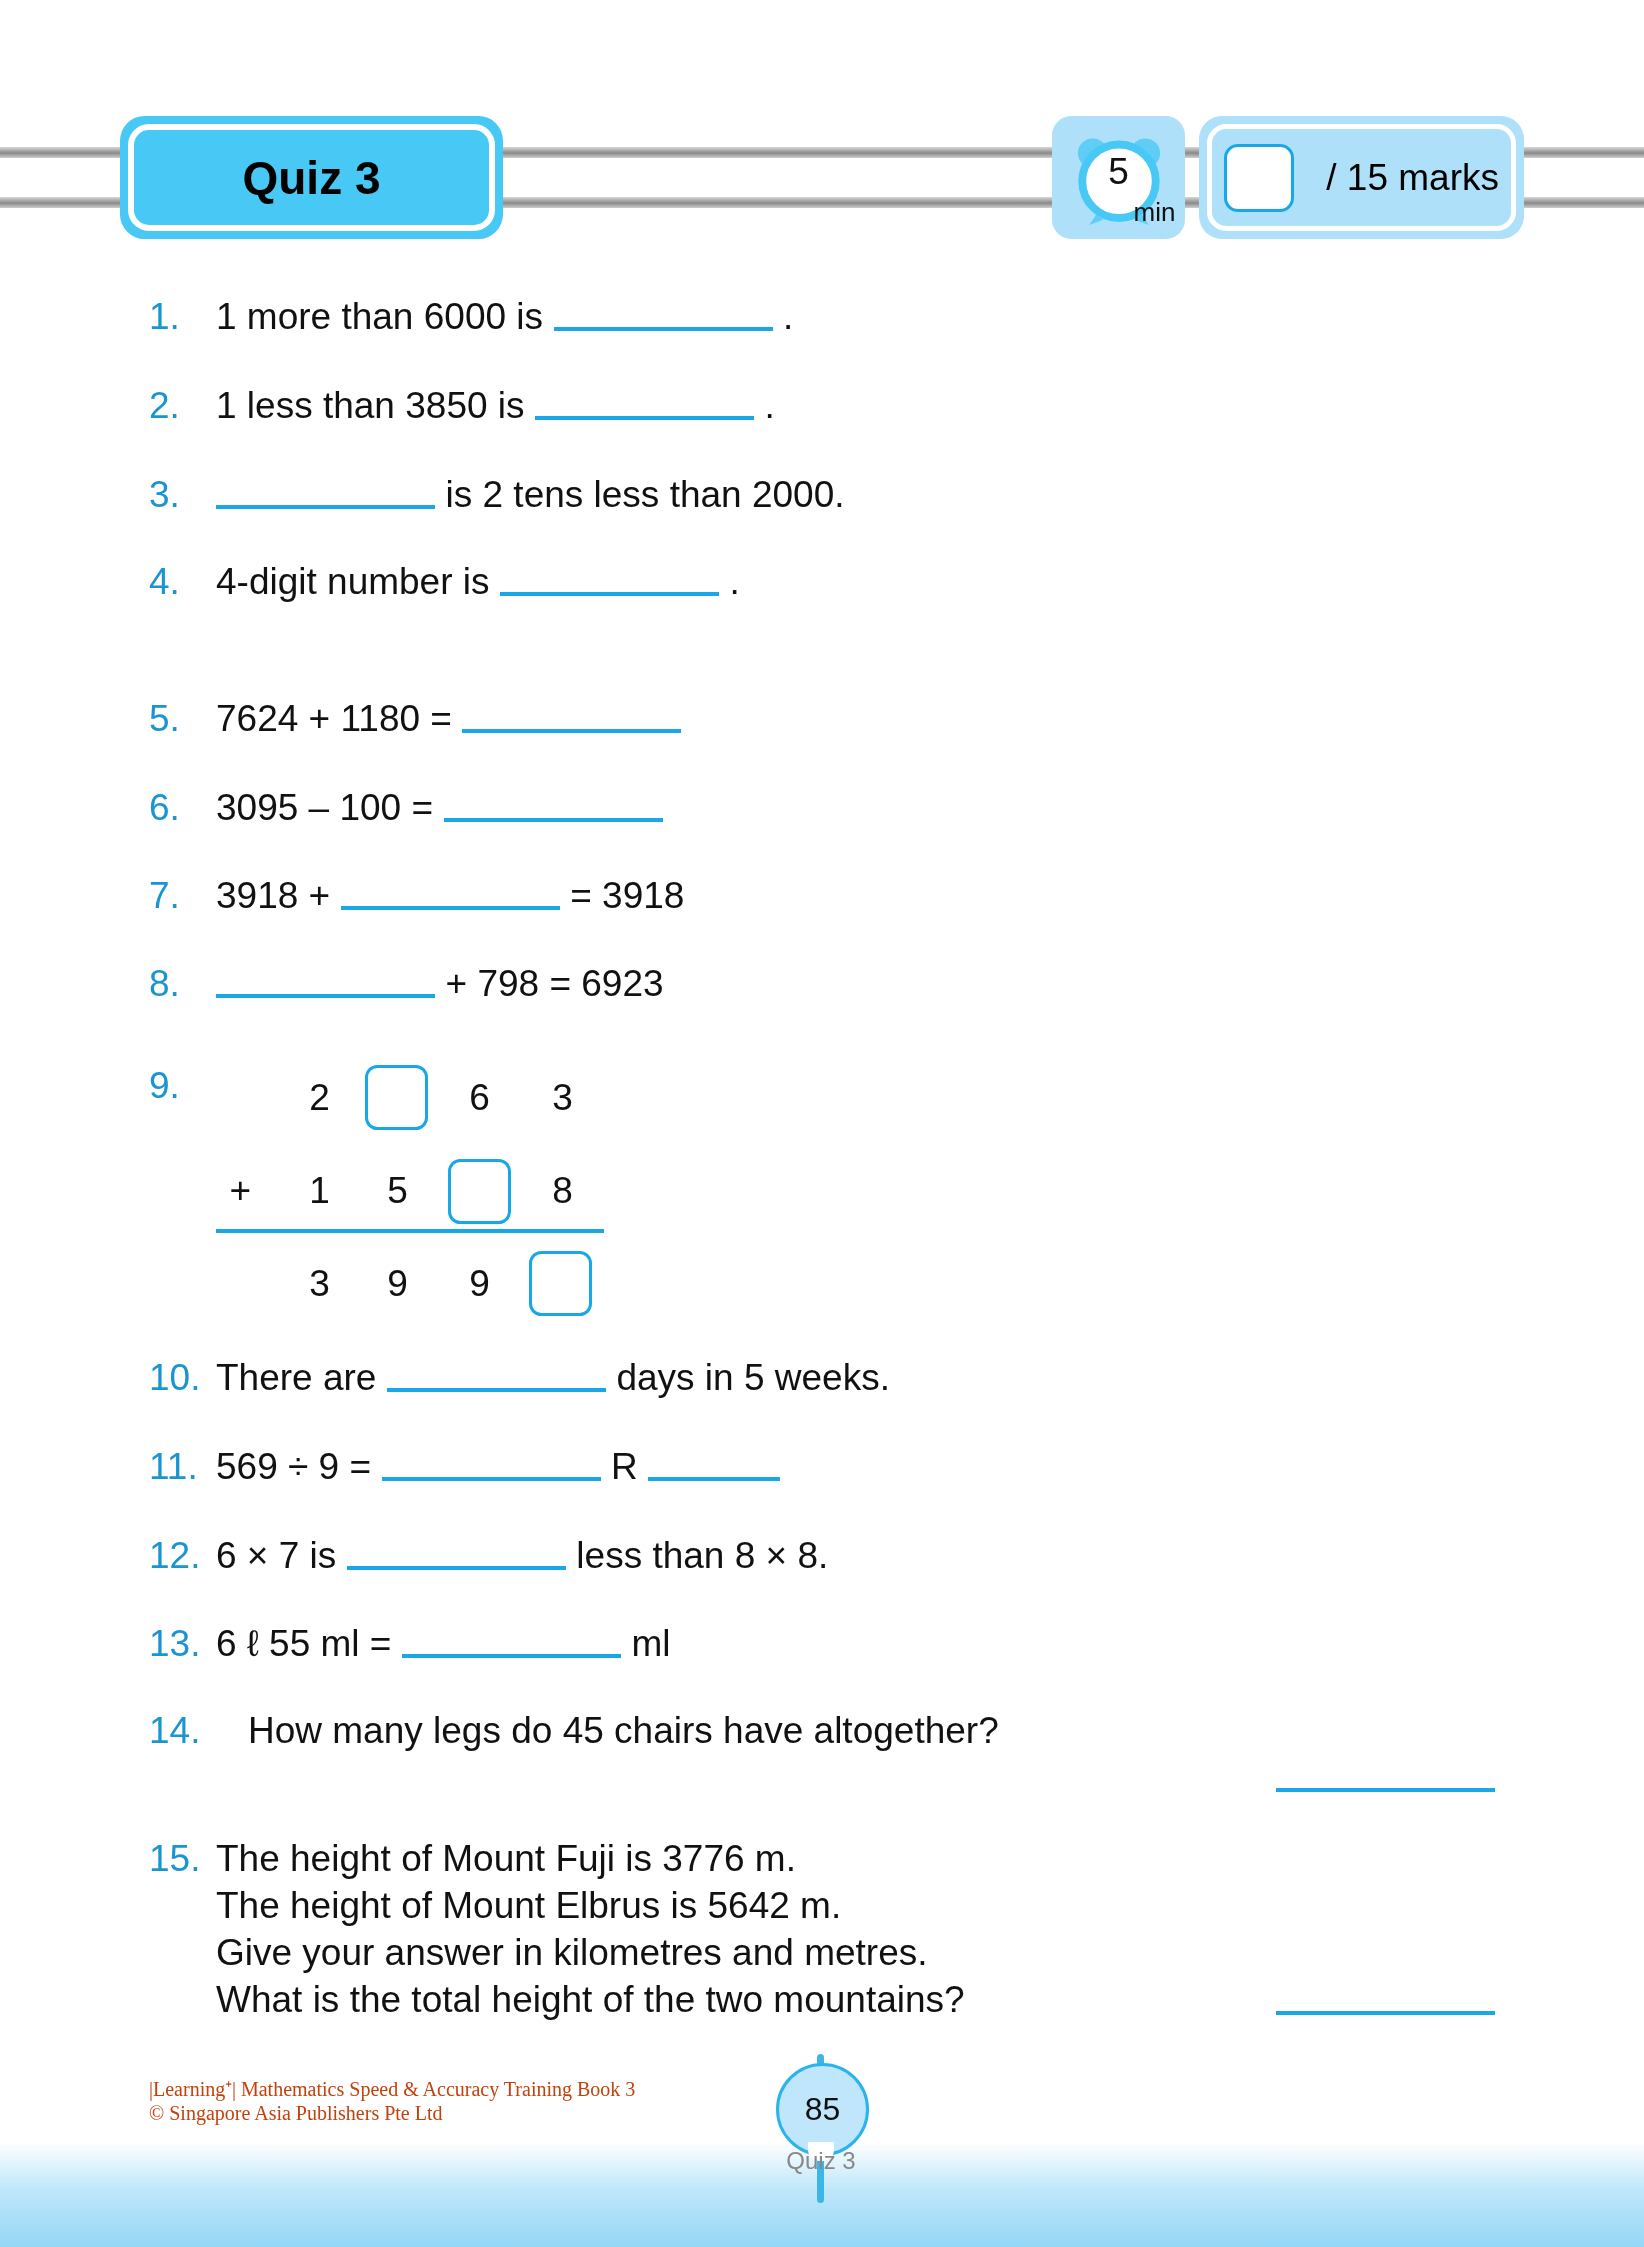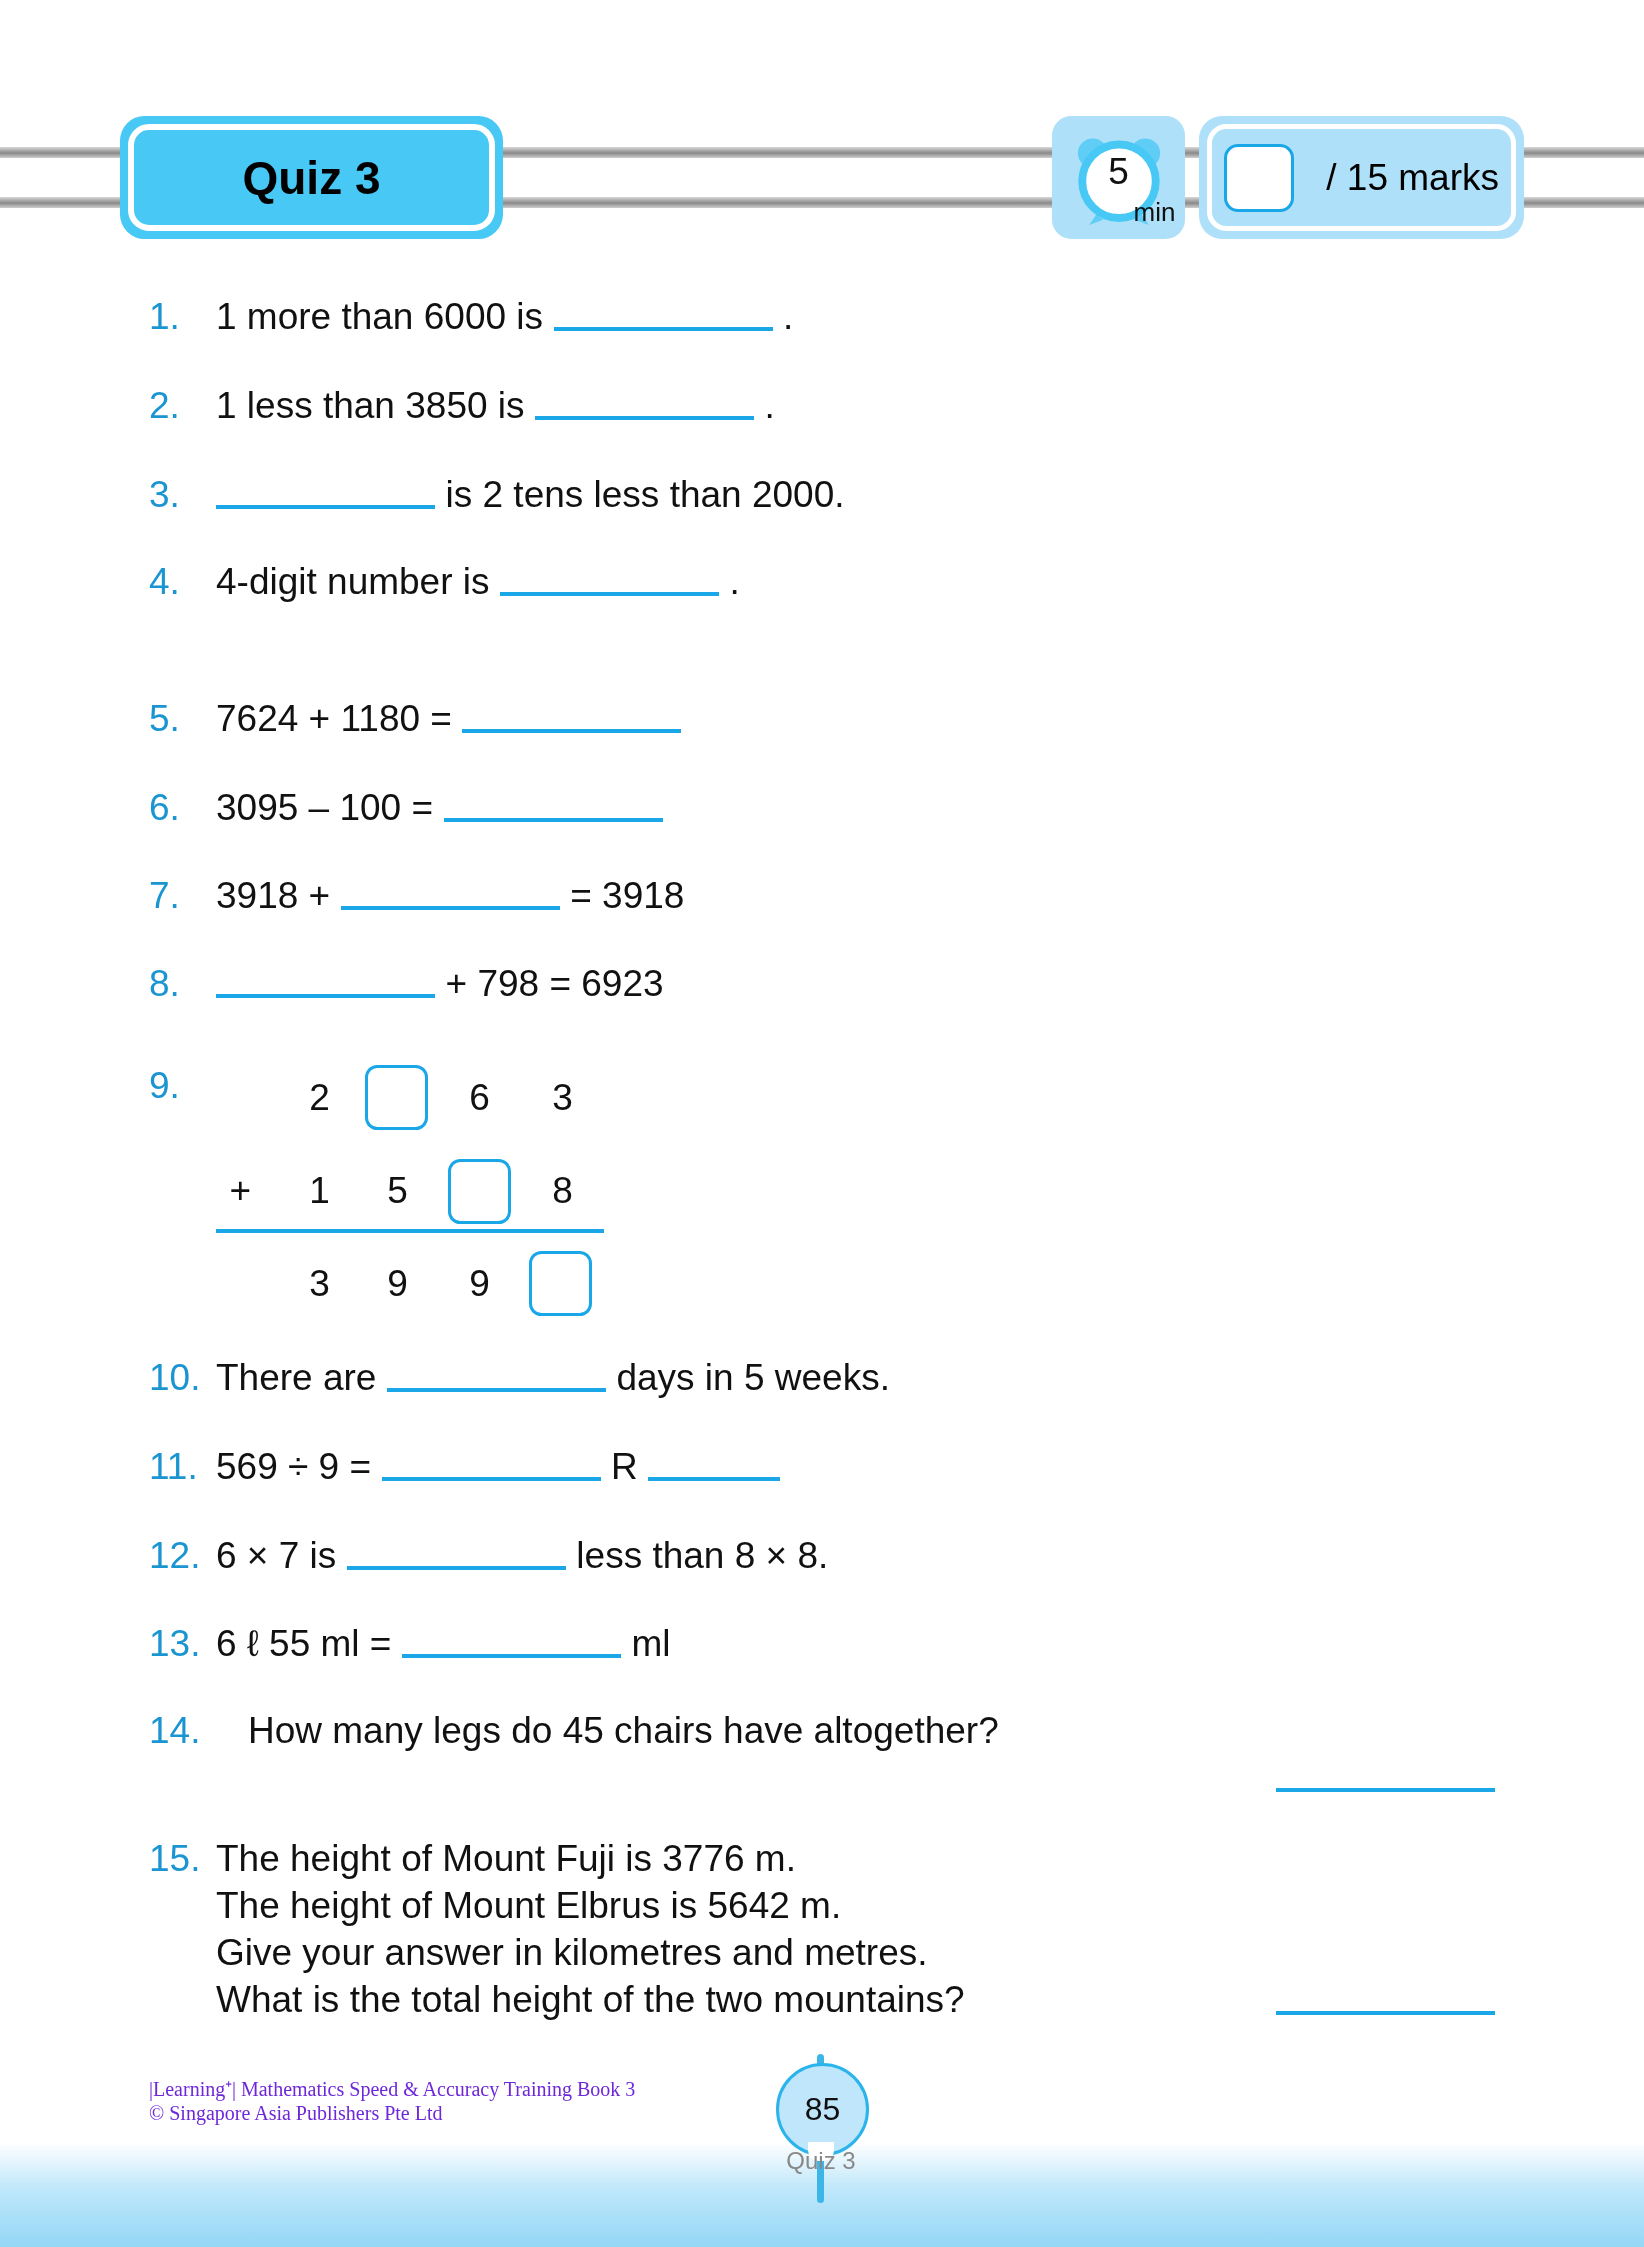--- a/index.html
+++ b/index.html
@@ -32,21 +32,21 @@
   .blank.right { position: absolute; right: 0; margin: 0; }
   .justify { text-align: justify; text-align-last: justify; display: block; }
 
   .col-add { position: absolute; left: 216px; top: 1059px; width: 386px; height: 263px; font-size: 37px; }
   .digit { position: absolute; width: 61px; text-align: center; }
   .dbox { position: absolute; width: 63px; height: 65px; border: 3.5px solid #1aa7e8; border-radius: 12.3px; }
   .add-line { position: absolute; left: 0; top: 170px; width: 388px; height: 3.5px; background: #1aa7e8; }
 
   .footer-bg { position: absolute; left: 0; top: 2142px; width: 1644px; height: 105px;
                background: linear-gradient(#ffffff, #bfe7fa 45%, #94d7f6); }
-  .footer-text { position: absolute; left: 149px; top: 2077px; font-family: "Liberation Serif", serif; font-size: 20px; line-height: 24px; color: #6d28d9; }
+  .footer-text { position: absolute; left: 149px; top: 2077px; font-family: "Liberation Serif", serif; font-size: 20px; line-height: 24px; color: #c2410c; }
   .page-badge { position: absolute; left: 776px; top: 2063px; width: 93px; height: 93px; border-radius: 50%;
                 background: #bfe6fa; border: 3.5px solid #2bb4ec; display: flex; align-items: center; justify-content: center;
                 font-size: 32px; color: #111; }
   .page-stem { position: absolute; left: 817px; top: 2054px; width: 7px; height: 149px; background: #3cb6e6; border-radius: 3.5px; }
   .page-foot { position: absolute; left: 808px; top: 2142px; width: 26px; height: 19.3px; background: #fff; border-radius: 0 0 10.5px 10.5px; }
   .page-section { position: absolute; left: 772px; top: 2147px; width: 98px; text-align: center; font-size: 24px; color: #888; }
 </style>
 </head>
 <body>
 

